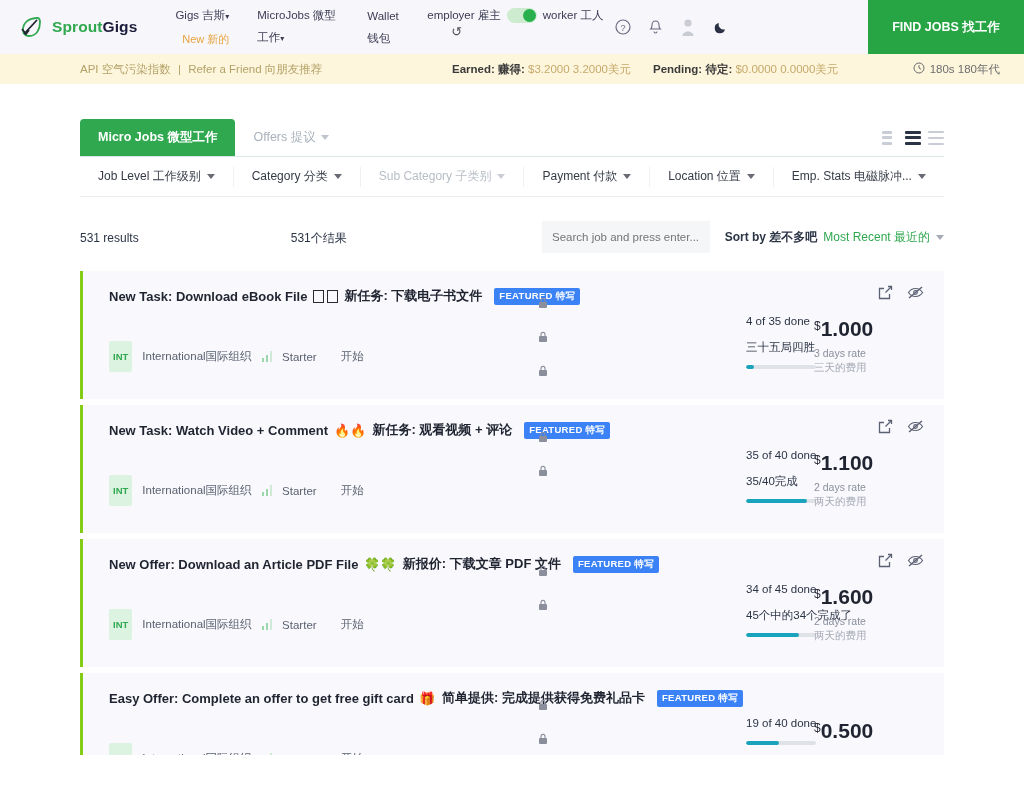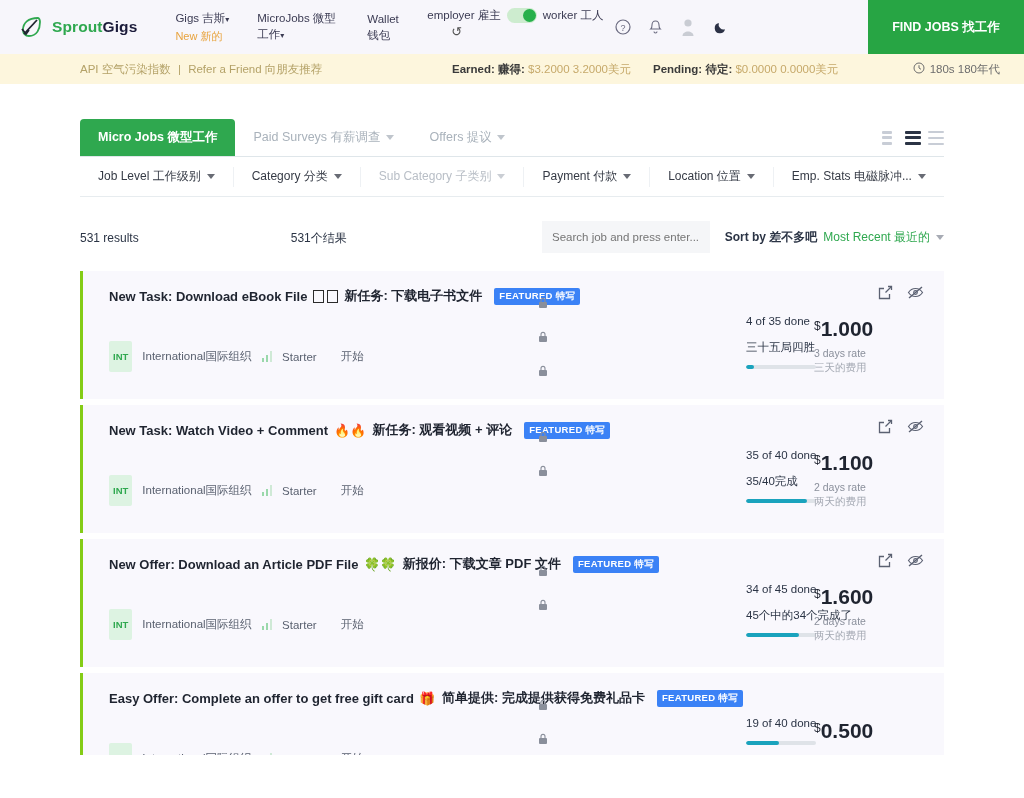--- a/index.html
+++ b/index.html
@@ -26,23 +26,24 @@
   .brand-text { font-size: 15.5px; color: #1b1b3a; letter-spacing: .1px; }
   .brand-text .sprout { color: #2fa84f; font-weight: bold; }
   .brand-text .gigs { color: #1b1b3a; font-weight: bold; }
 
   .nav-items { display: flex; align-items: stretch; flex: 1; }
   .nav-item {
     display: flex; flex-direction: column; justify-content: center;
     padding: 0 14px;
     font-size: 11.5px;
     color: #3b3b53;
-    line-height: 16px;
+    line-height: 22px;
     max-width: 108px;
     cursor: pointer;
+    align-items: flex-end;
   }
   .nav-item .caret { font-size: 8px; }
   .nav-new { color: #e8a33d; font-size: 11px; }
   .nav-item.wallet { max-width: 70px; }
   .nav-item.gigs { max-width: 92px; }
   .nav-item.mj { max-width: 110px; }
 
   .role-switch {
     display: flex; align-items: flex-start; gap: 6px;
     font-size: 11.5px; color: #3b3b53;
@@ -337,24 +338,20 @@
   </div>
 </div>
 
 <div class="main">
 
   <div class="tabs-row">
     <div class="tab active">
       <span>Micro Jobs 微型工作</span>
     </div>
     <div class="tab">
-      <span>Paid Surveys 有薪调查</span>
-      <span class="caret-dn"></span>
-    </div>
-    <div class="tab">
       <span>Offers 提议</span>
       <span class="caret-dn"></span>
     </div>
 
     <div class="view-toggle">
       <span class="vt g">
           <i></i>
           <i></i>
           <i></i>
         </span>

